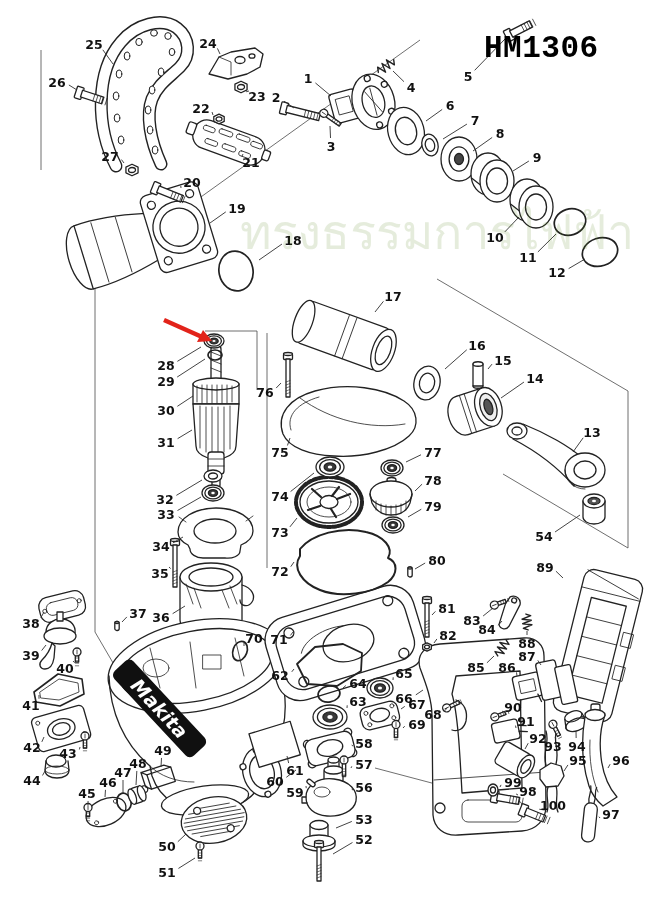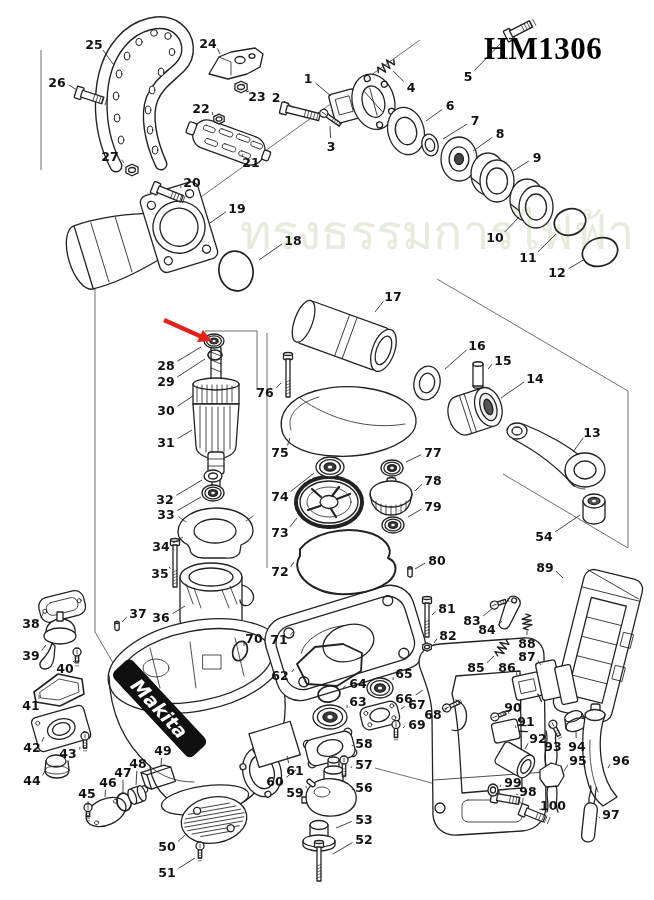--- a/index.html
+++ b/index.html
@@ -1,18 +1,18 @@
 <!DOCTYPE html>
 <html><head>
 <meta charset="utf-8">
 <style>
   html,body{margin:0;padding:0;background:#9a9a9a;}
   #stage{position:relative;width:654px;height:900px;background:#ffffff;overflow:hidden;
          font-family:"DejaVu Sans",sans-serif;}
-  #model-title{position:absolute;left:484px;top:31px;font-family:Liberation Serif, serif;
+  #model-title{position:absolute;left:484px;top:31px;font-family:Liberation Mono, monospace;
          font-weight:800;font-size:31px;letter-spacing:.5px;color:#000;white-space:nowrap;}
   #watermark{position:absolute;left:240px;top:194px;font-size:48px;color:#4d7c0f;opacity:.14;
          white-space:nowrap;pointer-events:none;}
   svg{position:absolute;left:0;top:0;}
   .plbl{font:600 12.5px "DejaVu Sans",sans-serif;fill:#111;text-anchor:middle;}
   .ldr{stroke:#2f2f2f;stroke-width:.9;fill:none;}
   #art, #gen{stroke:#222;stroke-width:1.3;fill:#fff;stroke-linejoin:round;stroke-linecap:round;}
   .thin{stroke-width:.8;fill:none;}
   .nofill{fill:none;}
   #boundaries path{stroke:#4a4a4a;stroke-width:.8;fill:none;}

